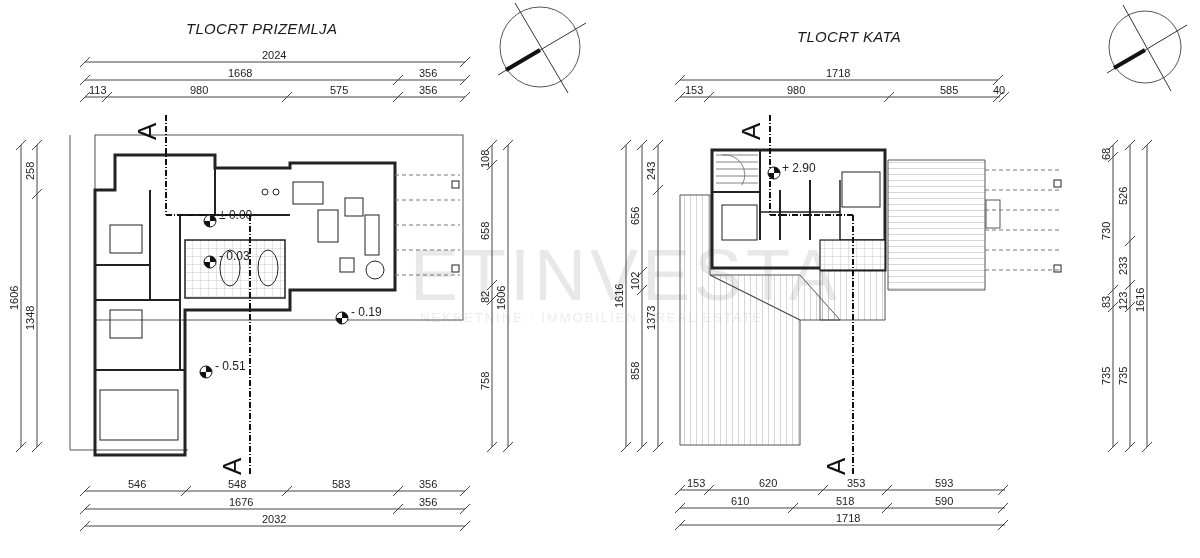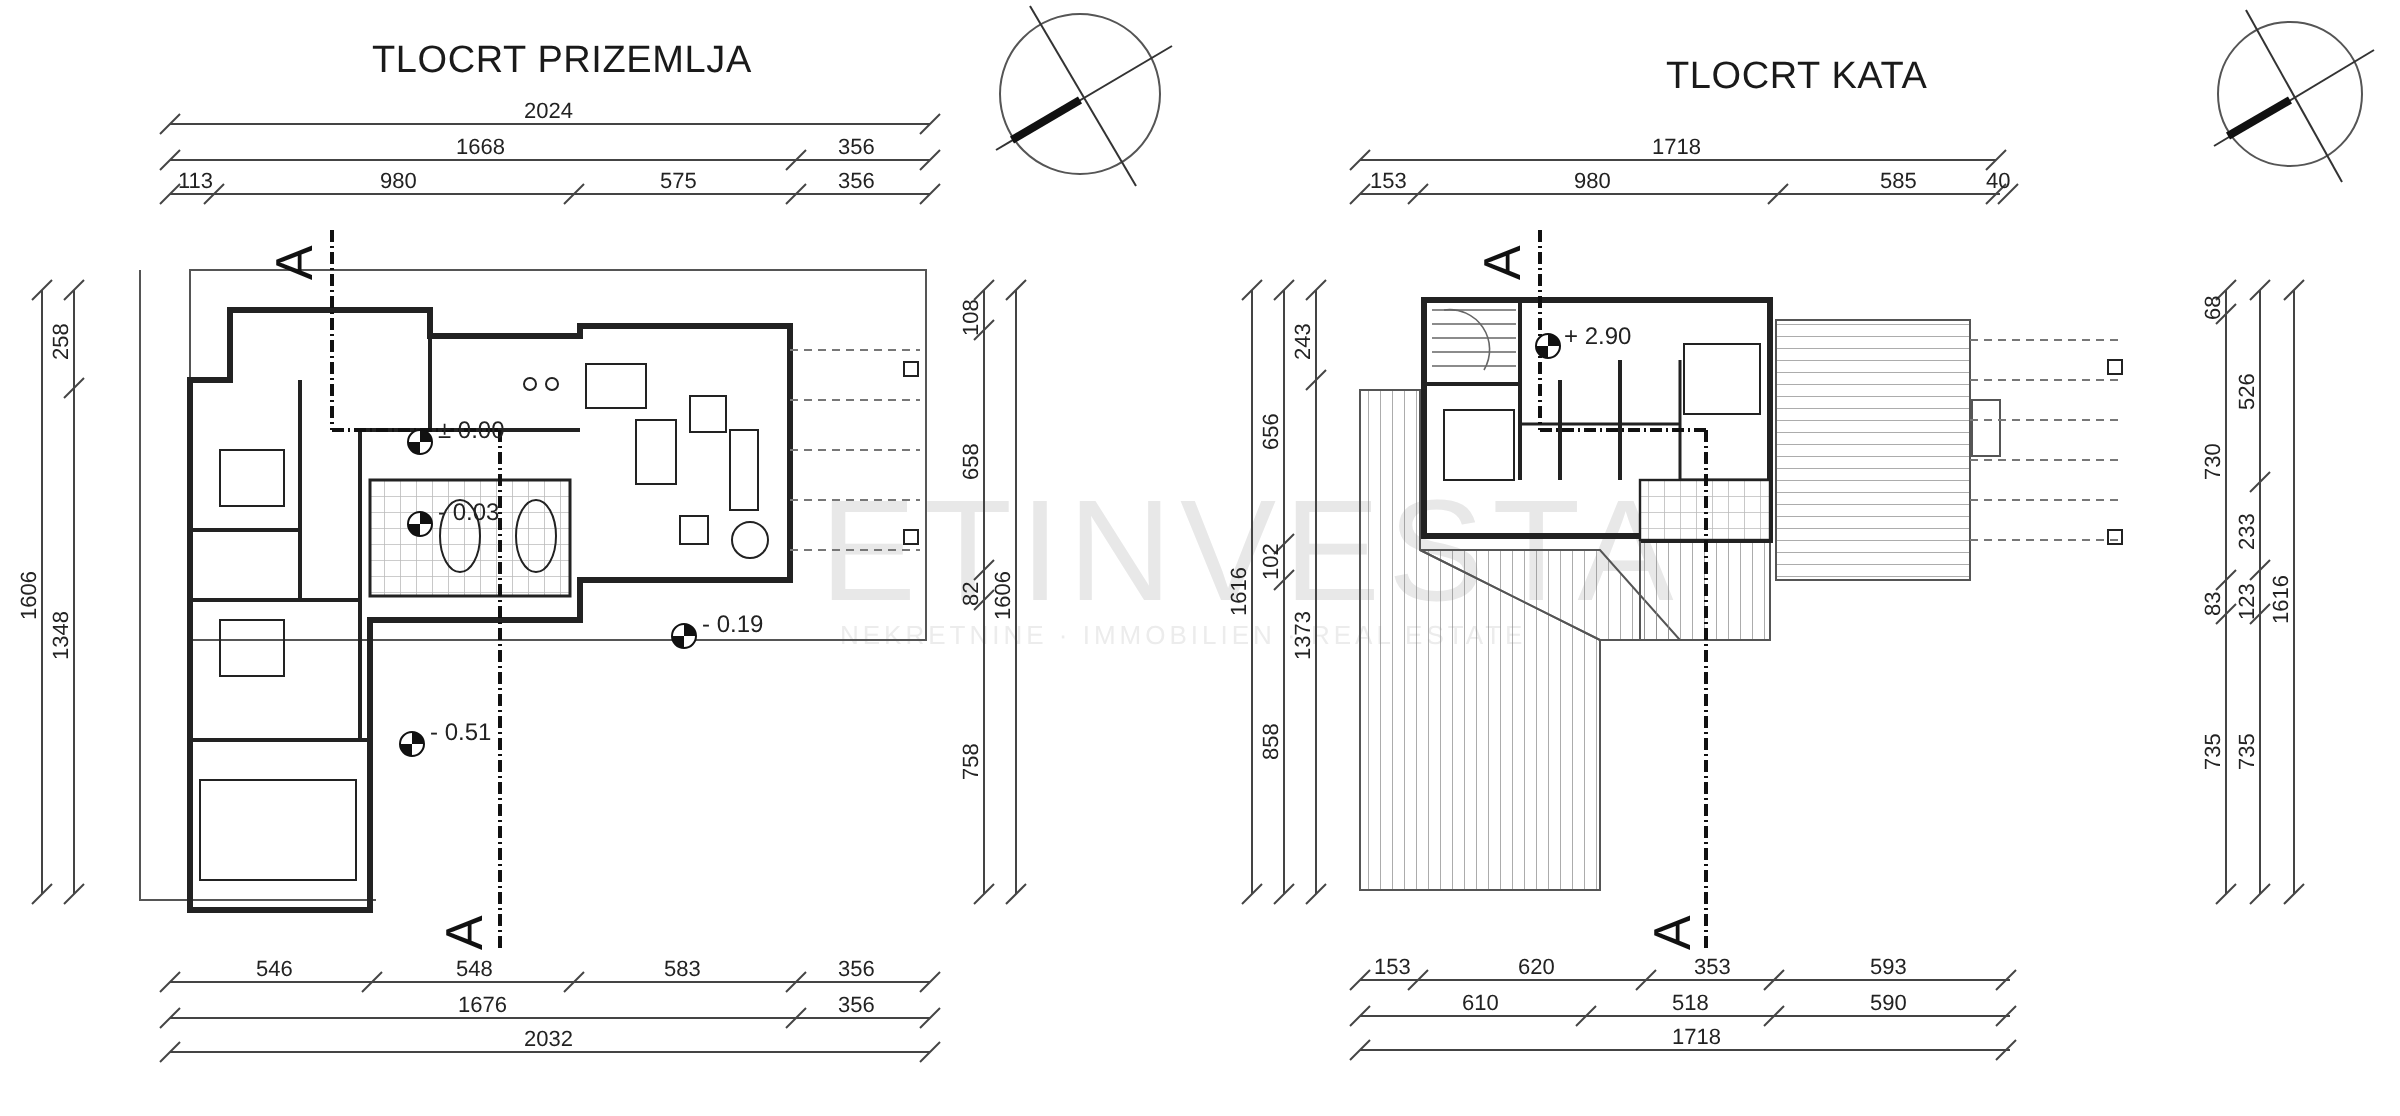--- a/index.html
+++ b/index.html
@@ -1,29 +1,29 @@
 <!DOCTYPE html>
 <html><head>
 <meta charset="utf-8">
 <style>
   html, body { margin:0; padding:0; background:#ffffff; }
   body { width:1200px; height:558px; position:relative; overflow:hidden; font-family:"Liberation Sans", sans-serif; color:#1a1a1a; }
-  .title { position:absolute; font-size:19px; letter-spacing:0.3px; }
+  .title { position:absolute; font-size:15px; letter-spacing:0.3px;font-style:italic; }
   svg { position:absolute; left:0; top:0; }
   .dimtxt { font-family:"Liberation Sans", sans-serif; font-size:11px; fill:#222; }
   .sec { font-family:"Liberation Sans", sans-serif; font-size:26px; fill:#111; }
   .lvl { font-family:"Liberation Sans", sans-serif; font-size:12px; fill:#222; }
   .wm { font-family:"Liberation Sans", sans-serif; font-size:72px; fill:#e8e8e8; letter-spacing:4px; }
   .wm2 { font-family:"Liberation Sans", sans-serif; font-size:13px; fill:#ececec; letter-spacing:2px; }
 </style>
 </head>
 <body>
 
 <div class="title" style="left:186px; top:20px;">TLOCRT PRIZEMLJA</div>
-<div class="title" style="left:797px; top:28px;margin-left:36px;">TLOCRT KATA</div>
+<div class="title" style="left:797px; top:28px;">TLOCRT KATA</div>
 
 <svg width="1200" height="558" viewBox="0 0 1200 558">
   <defs>
     <pattern id="tiles" width="8" height="8" patternUnits="userSpaceOnUse">
       <rect width="8" height="8" fill="#fff"></rect>
       <path d="M0 0H8M0 0V8" stroke="#bbb" stroke-width="0.8"></path>
     </pattern>
     <pattern id="roof" width="6" height="6" patternUnits="userSpaceOnUse">
       <path d="M0 0V6" stroke="#888" stroke-width="0.7"></path>
     </pattern>

